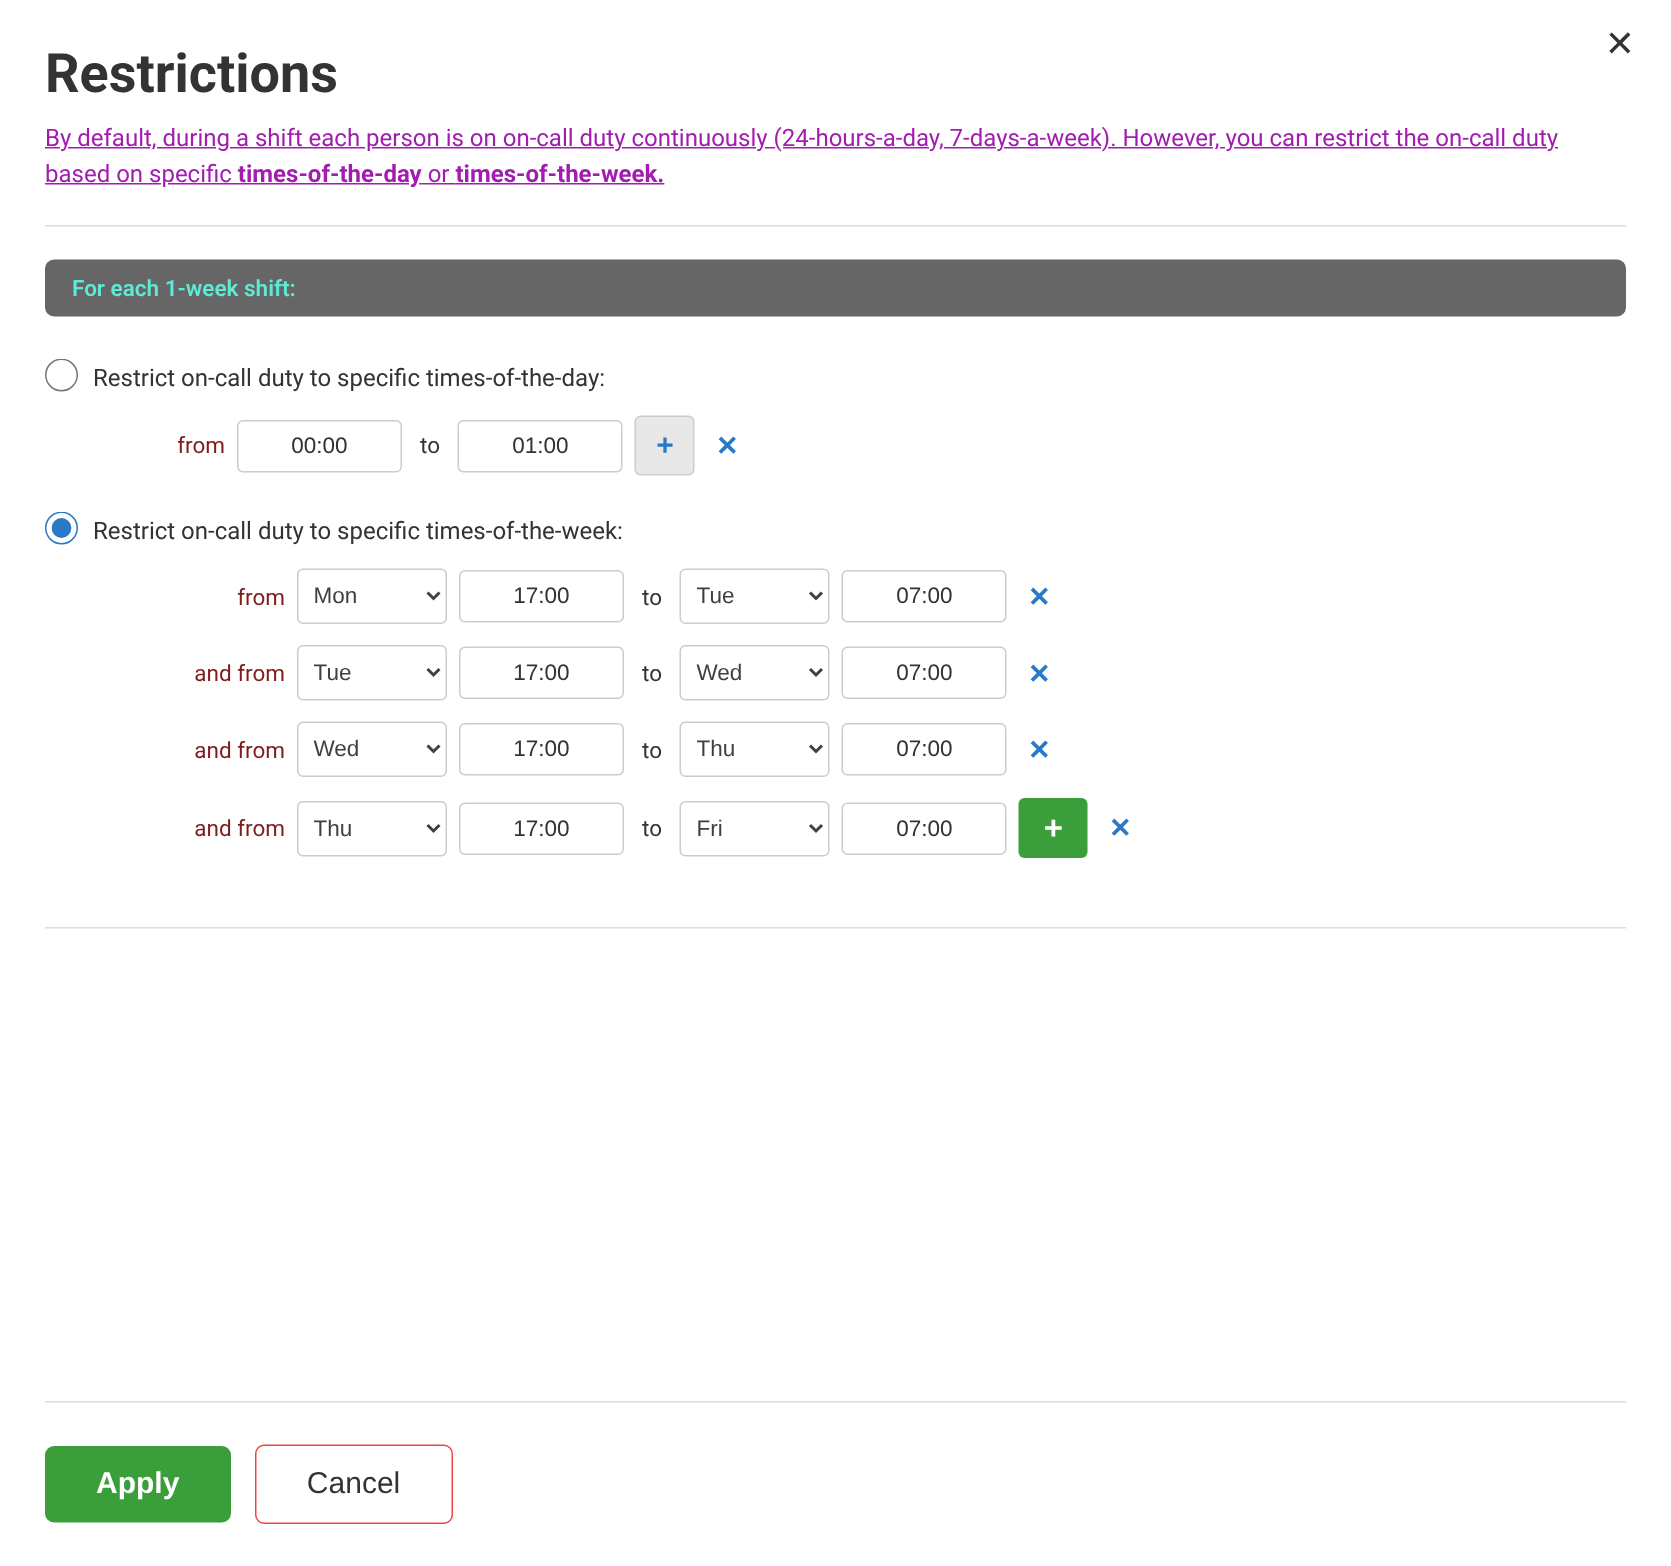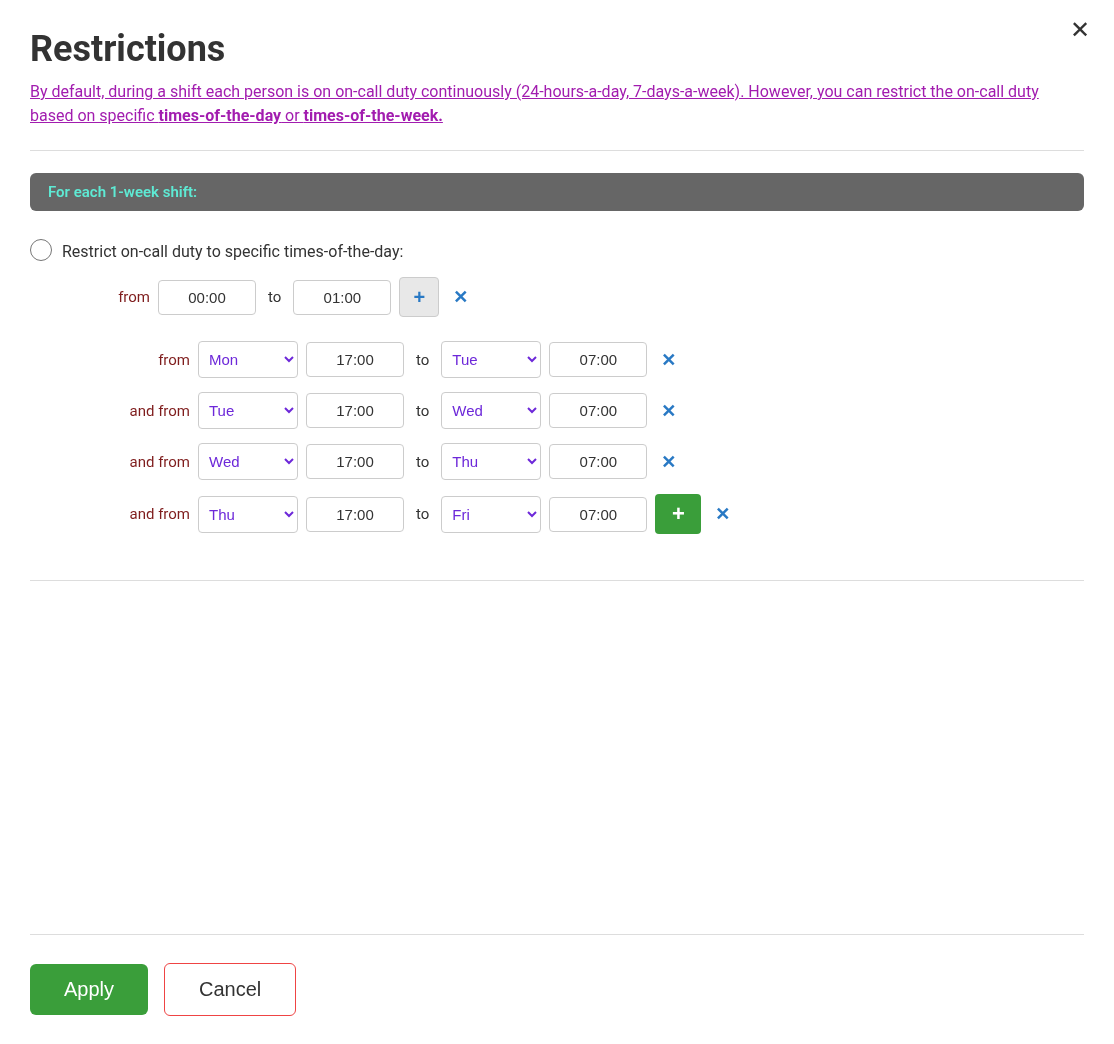--- a/index.html
+++ b/index.html
@@ -91,31 +91,31 @@
       font-size: 15px;
       color: #7f1d1d;
       min-width: 80px;
       text-align: right;
     }
     .time-input {
       border: 1px solid #ccc;
       border-radius: 4px;
       padding: 8px 10px;
       font-size: 15px;
-      width: 98px;
+      width: 110px;
       text-align: center;
       color: #333;
     }
     .day-select {
       border: 1px solid #ccc;
       border-radius: 4px;
       padding: 8px 6px;
       font-size: 15px;
       width: 100px;
-      color: #6d28d9;
+      color: #404040;
       background: #fff;
       cursor: pointer;
     }
     .to-label {
       font-size: 15px;
       color: #333;
       padding: 0 4px;
     }
     .btn-add-small {
       background: #e8e8e8;
@@ -162,21 +162,21 @@
       gap: 16px;
       align-items: center;
     }
     .btn-apply {
       background: #3a9e3a;
       color: #fff;
       border: none;
       border-radius: 6px;
       padding: 14px 34px;
       font-size: 20px;
-      font-weight: 400;
+      font-weight: 700;
       cursor: pointer;
     }
     .btn-cancel {
       background: #fff;
       color: #333;
       border: 1px solid #ef4444;
       border-radius: 6px;
       padding: 14px 34px;
       font-size: 20px;
       font-weight: 400;
@@ -212,20 +212,24 @@
       <label>from</label>
       <input class="time-input" type="text" value="00:00" style="">
       <span class="to-label">to</span>
       <input class="time-input" type="text" value="01:00" style="">
       <button class="btn-add-small">+</button>
       <button class="btn-remove">✕</button>
     </div>
   </div>
 
   <div class="section">
+    <div class="radio-row">
+      <input type="radio" name="restrict-type" checked="" style="">
+      <label>Restrict on-call duty to specific times-of-the-week:</label>
+    </div>
 
     <div class="week-rows" id="week-rows">
 
     <div class="time-row">
           <label style="min-width: 80px; text-align: right; font-size: 15px;">from</label>
           <select class="day-select"><option value="Mon">Mon</option><option value="Tue">Tue</option><option value="Wed">Wed</option><option value="Thu">Thu</option><option value="Fri">Fri</option><option value="Sat">Sat</option><option value="Sun">Sun</option></select>
           <input type="text" class="time-input" value="17:00" style="">
           <span class="to-label">to</span>
           <select class="day-select"><option value="Mon">Mon</option><option value="Tue" selected="">Tue</option><option value="Wed">Wed</option><option value="Thu">Thu</option><option value="Fri">Fri</option><option value="Sat">Sat</option><option value="Sun">Sun</option></select>
           <input type="text" class="time-input" value="07:00" style="">

